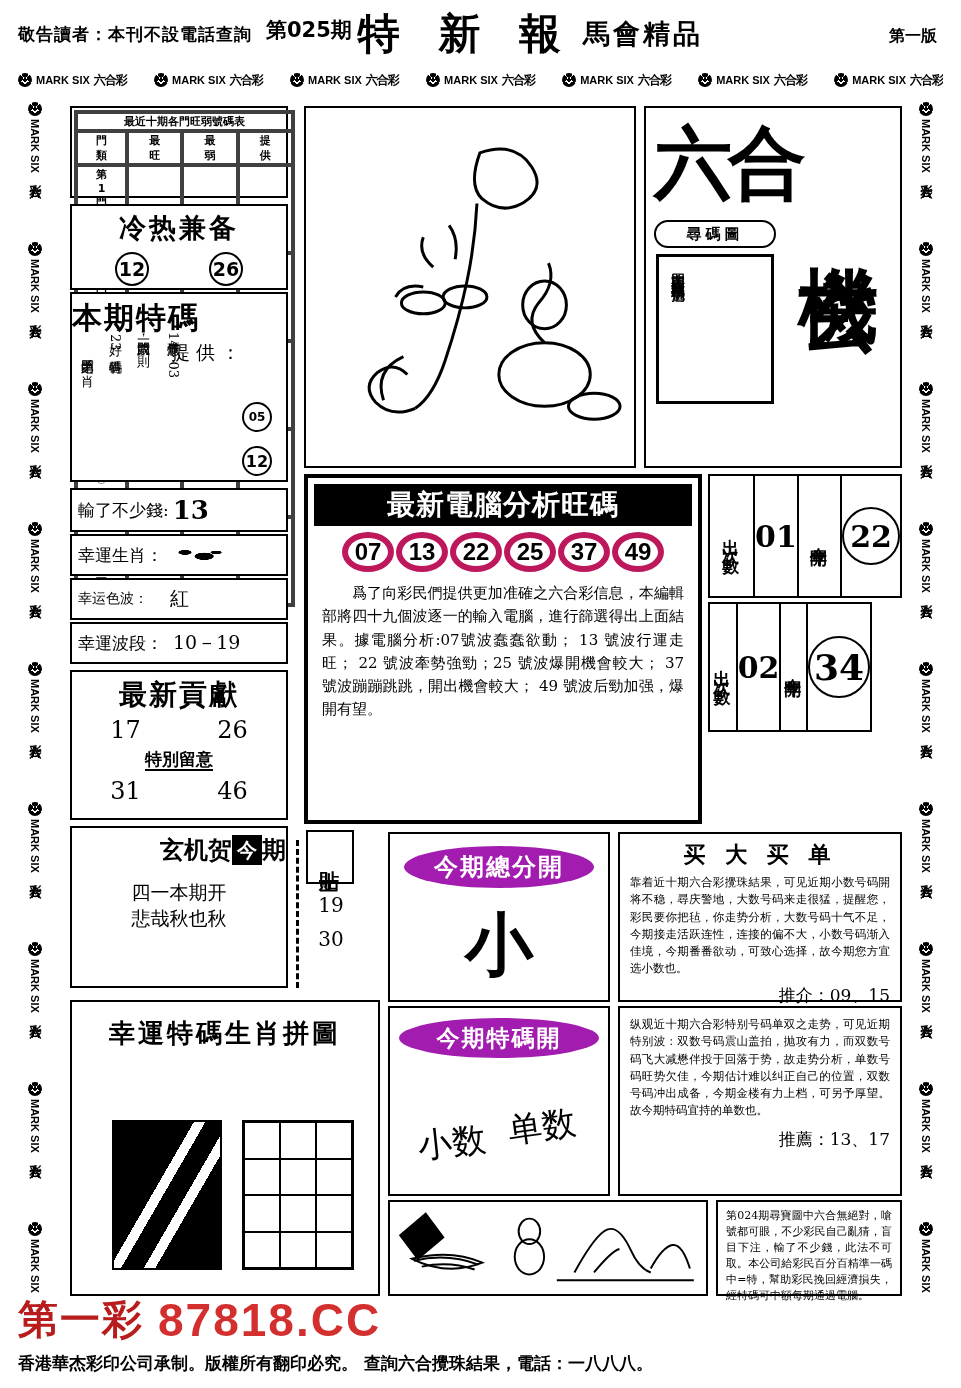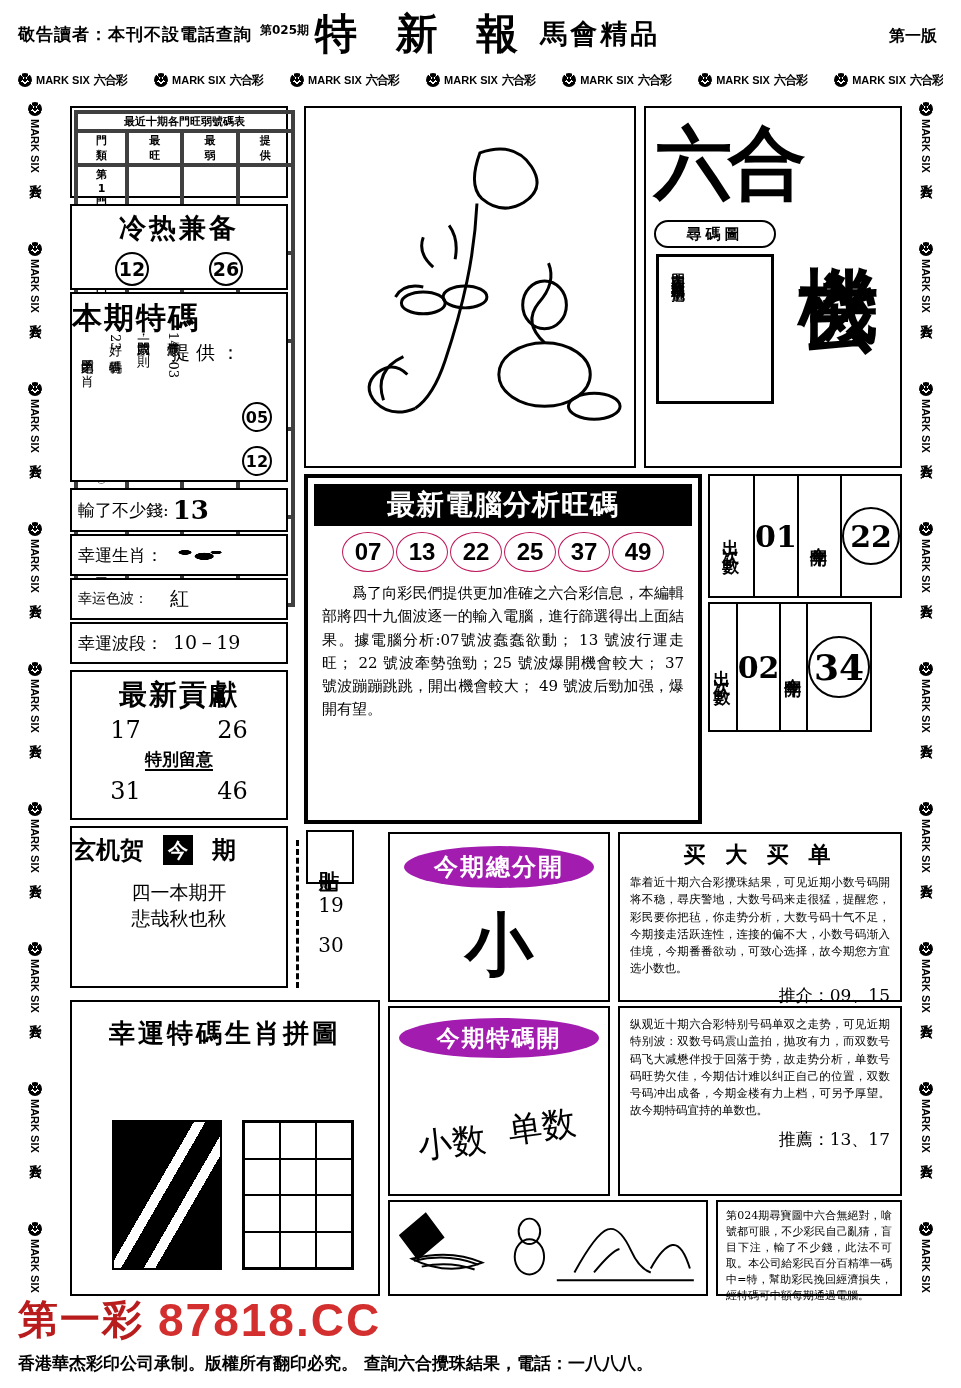--- a/index.html
+++ b/index.html
@@ -24,21 +24,21 @@
     position: absolute;
     left: 18px; top: 8px; width: 925px; height: 52px;
     display: flex; align-items: center;
   }
   .notice {
     font-size: 17px; font-weight: bold; letter-spacing: 1px;
     font-family: "DejaVu Sans", sans-serif;
     white-space: nowrap;
   }
   .issue {
-    font-size: 12px; font-weight: bold; margin-left: 8px;
+    font-size: 21px; font-weight: bold; margin-left: 14px;
     position: relative; top: -4px;
   }
   .title-main {
     font-size: 42px; font-weight: bold; letter-spacing: 12px;
     margin-left: 6px;
     font-family: "DejaVu Serif", serif;
   }
   .title-sub {
     font-size: 27px; font-weight: bold; letter-spacing: 3px; margin-left: 10px;
     font-family: "DejaVu Serif", serif;
@@ -114,21 +114,21 @@
   .footer {
     position: absolute; left: 18px; top: 1300px; width: 925px; height: 80px;
   }
   .bigred {
     font-family: "DejaVu Serif", serif; font-weight: bold;
     font-size: 40px; letter-spacing: 2px;
   }
   .hw { font-family: "DejaVu Serif", serif; }
   .num-circle-row { display:flex; gap:6px; justify-content:center; align-items:center;}
   .ball {
-    width: 52px; height: 40px; border: 1px solid #be185d; border-radius: 50%;
+    width: 52px; height: 40px; border: 6px solid #be185d; border-radius: 50%;
     display:flex; align-items:center; justify-content:center;
     font-size: 24px; font-weight: bold; font-family:"Liberation Sans", sans-serif;
   }
   p.body-cn {
     margin: 0; font-size: 15px; line-height: 1.55; text-align: justify;
     font-family: "DejaVu Serif", serif;
   }
   p.small-cn {
     margin: 0; font-size: 11.5px; line-height: 1.5; text-align: justify;
     font-family: "DejaVu Serif", serif;
@@ -337,21 +337,21 @@
       </div>
     </div>
 
     <div class="box" style="left:14px; top:192px; width:218px; height:190px;">
       <div class="ttl-cn" style="text-align:left;font-size:30px;margin-top:4px;letter-spacing:2px;">本期特碼</div>
       <div style="position:absolute; right:46px; top:48px; font-size:19px; font-family:'DejaVu Serif',serif; line-height:1.1;">提 供 ：</div>
       <div class="vtext hw" style="position:absolute; left:6px; top:56px; font-size:13px;">第三門之中ノ肖</div>
       <div class="vtext hw" style="position:absolute; left:34px; top:40px; font-size:13px;">好23看特碼</div>
       <div class="vtext hw" style="position:absolute; left:92px; top:38px; font-size:13px;">無碼意14：03</div>
       <div class="vtext hw" style="position:absolute; left:62px; top:38px; font-size:13px;">六門或第一門，則</div>
-      <span class="circ" style="position:absolute; right:14px; top:108px; width:30px;height:30px;font-size:16px;">05</span>
+      <span class="circ" style="position:absolute; right:14px; top:108px; width:30px;height:30px;font-size:12px;">05</span>
       <span class="circ" style="position:absolute; right:14px; top:152px; width:30px;height:30px;font-size:16px;">12</span>
     </div>
 
     <div class="box" style="left:14px; top:388px; width:218px; height:44px; display:flex;align-items:center;padding-left:6px;">
       <span style="font-size:17px;font-family:'DejaVu Serif',serif;">輸了不少錢:</span>
       <span style="font-size:26px;font-weight:bold;margin-left:4px;font-family:'DejaVu Serif',serif;">13</span>
     </div>
     <div class="box" style="left:14px; top:434px; width:218px; height:42px; display:flex;align-items:center;padding-left:6px;">
       <span style="font-size:17px;font-family:'DejaVu Serif',serif;">幸運生肖：</span>
       <span style="display:inline-block;width:60px;height:26px;margin-left:4px;
@@ -378,36 +378,36 @@
       <div style="text-align:center;margin-top:4px;">
         <span style="font-size:17px;font-weight:bold;border-bottom:2px solid #000;font-family:'DejaVu Serif',serif;">特別留意</span>
       </div>
       <div style="display:flex;justify-content:space-around;font-size:24px;margin-top:6px;font-family:'DejaVu Serif',serif;">
         <span>31</span>
         <span>46</span>
       </div>
     </div>
 
     <div class="box" style="left:14px; top:726px; width:218px; height:162px;">
-      <div style="display:flex;align-items:center;justify-content:flex-start;margin-top:6px;gap:19px;">
+      <div style="display:flex;align-items:center;justify-content:flex-end;margin-top:6px;gap:0;">
         <span class="ttl-cn" style="font-size:24px;">玄机贺</span>
         <span class="blkbar" style="width:30px;height:30px;font-size:20px;font-family:'DejaVu Serif',serif;">今</span>
         <span class="ttl-cn" style="font-size:24px;">期</span>
       </div>
       <div class="hw" style="text-align:center;font-size:19px;margin-top:14px;">四一本期开</div>
       <div class="hw" style="text-align:center;font-size:19px;">悲哉秋也秋</div>
     </div>
 
     <div class="dashed-v" style="position:absolute; left:240px; top:740px; height:148px;"></div>
     <div style="position:absolute; left:250px; top:730px; width:50px; text-align:center;">
       <div class="box" style="position:static;width:48px;height:54px;display:flex;align-items:center;justify-content:center;">
         <span class="vtext ttl-cn" style="font-size:20px;letter-spacing:2px;">貼士</span>
       </div>
       <div class="hw" style="font-size:20px;margin-top:9px;">19</div>
-      <div class="hw" style="font-size:20px;margin-top:16px;">30</div>
+      <div class="hw" style="font-size:20px;margin-top:10px;">30</div>
     </div>
 
     <div class="box" style="left:14px; top:900px; width:310px; height:296px;">
       <div class="ttl-cn" style="text-align:center;font-size:26px;margin-top:14px;letter-spacing:3px;">幸運特碼生肖拼圖</div>
 
       <div style="position:absolute;left:40px;top:118px;width:110px;height:150px;border:2px solid #000;background:
             linear-gradient(120deg,#000 0 42%, #fff 42% 48%, #000 48% 60%, #fff 60% 66%, #000 66% 100%);"></div>
       <div style="position:absolute;left:170px;top:118px;width:112px;height:150px;border:2px solid #000;
                   display:grid;grid-template-columns:repeat(3,1fr);grid-template-rows:repeat(4,1fr);">
         <span style="border:1px solid #000"></span>

